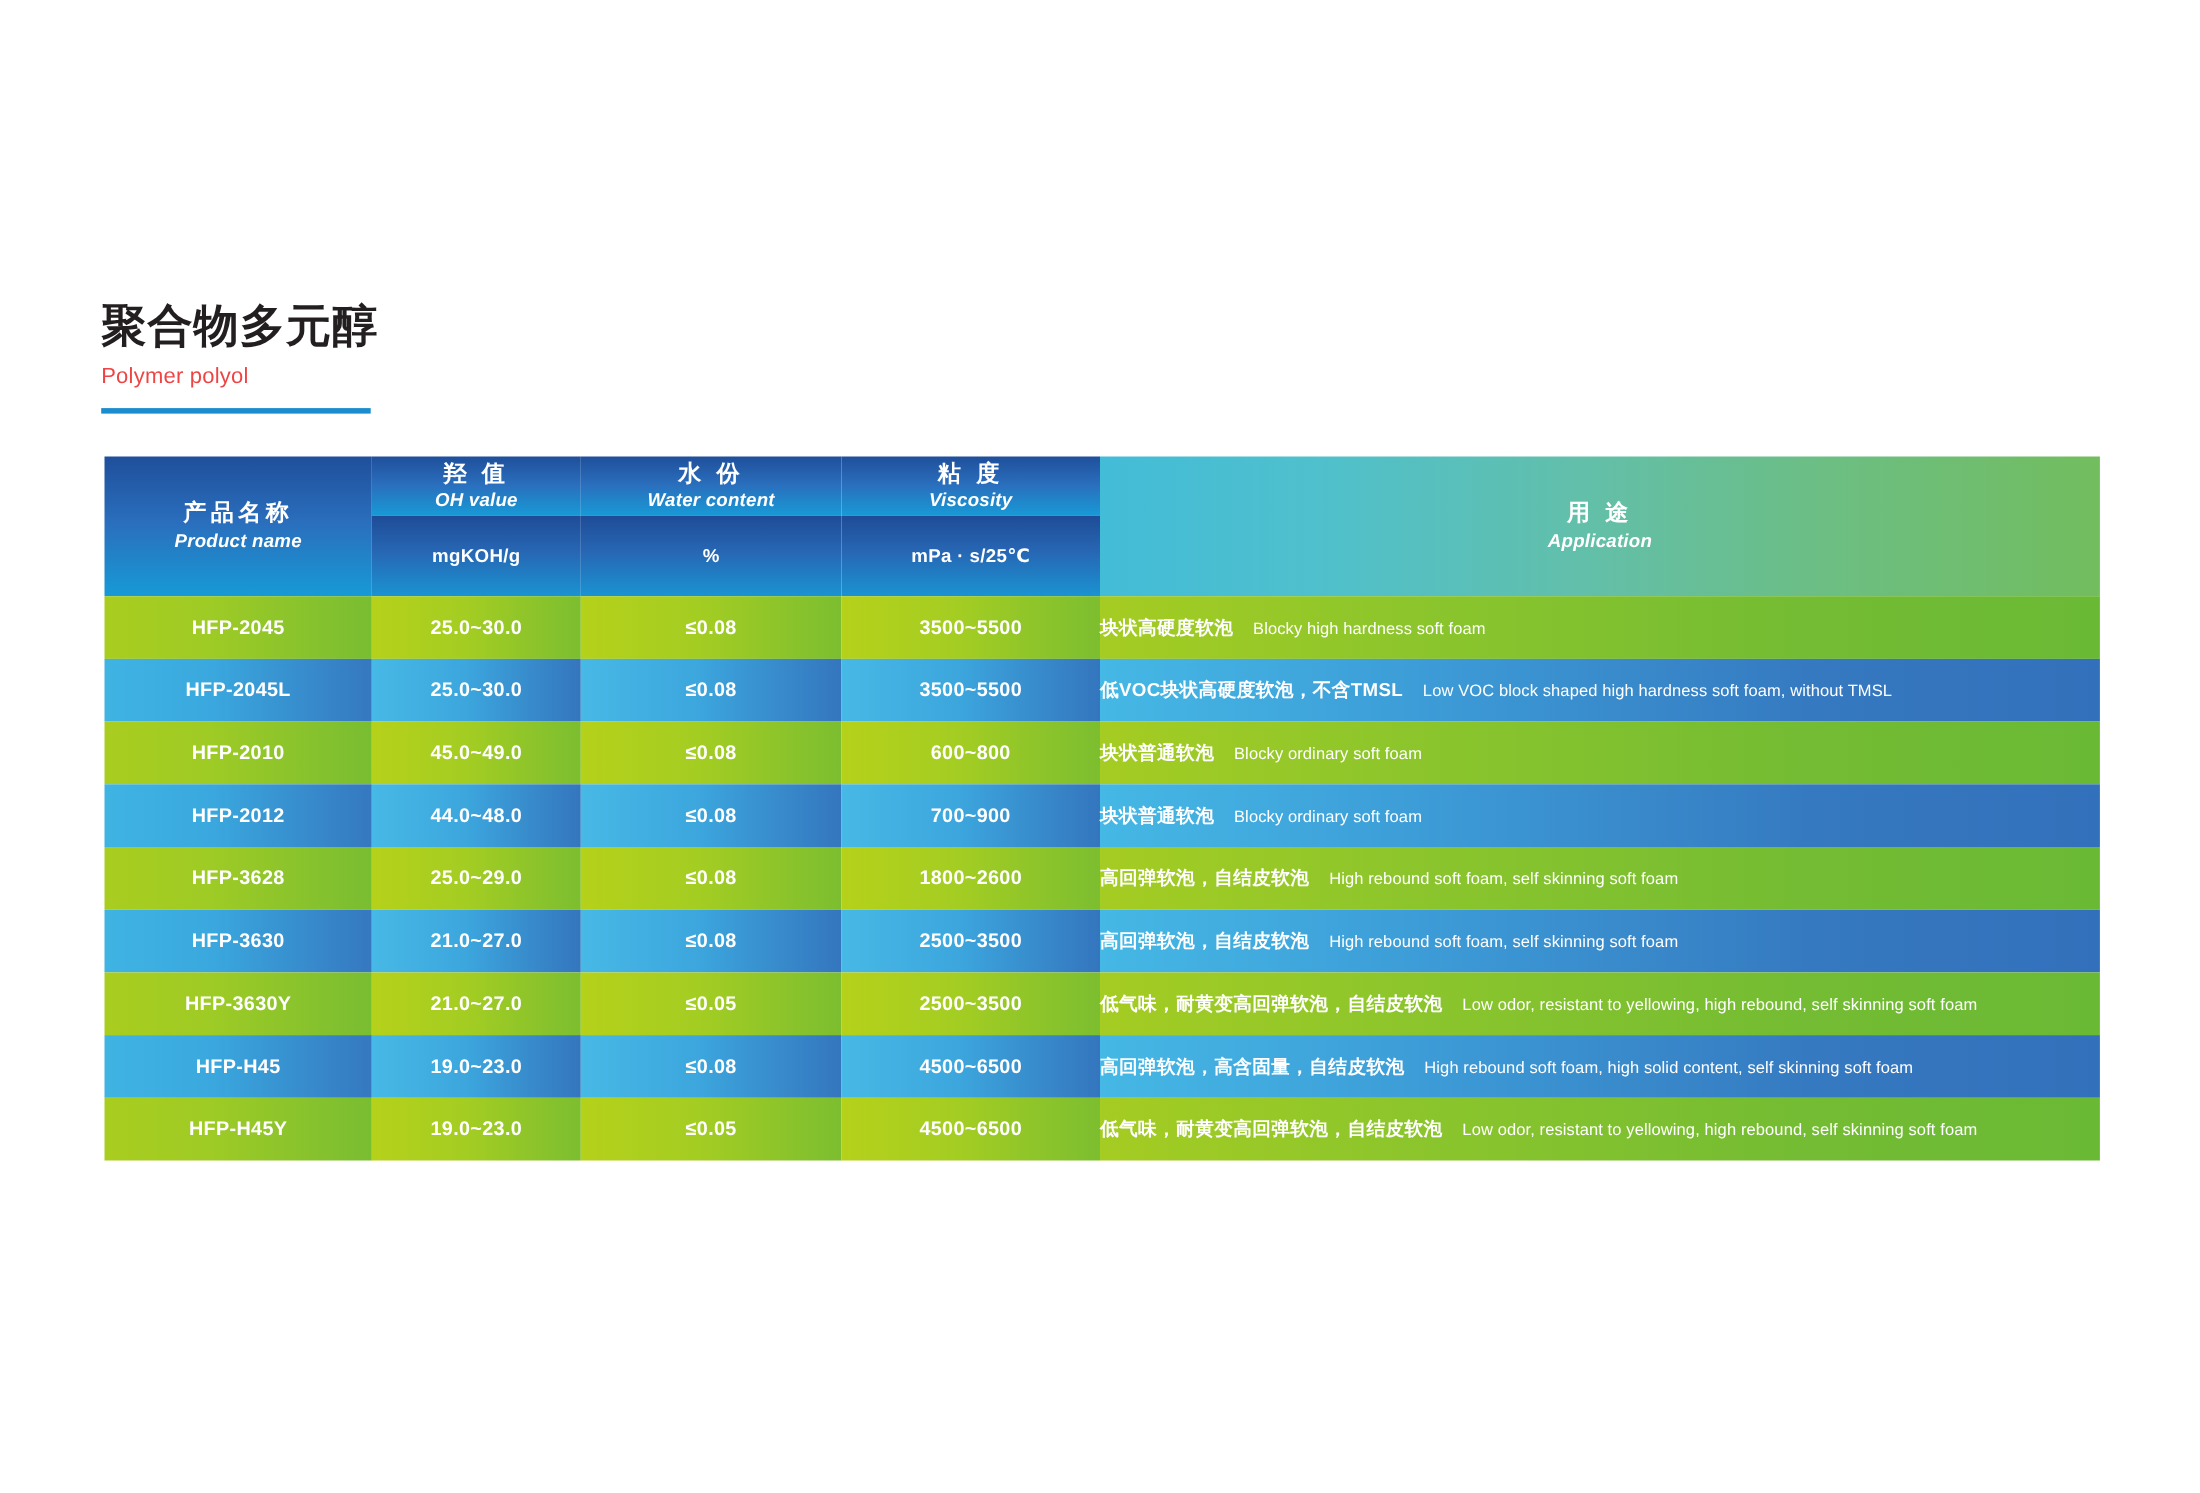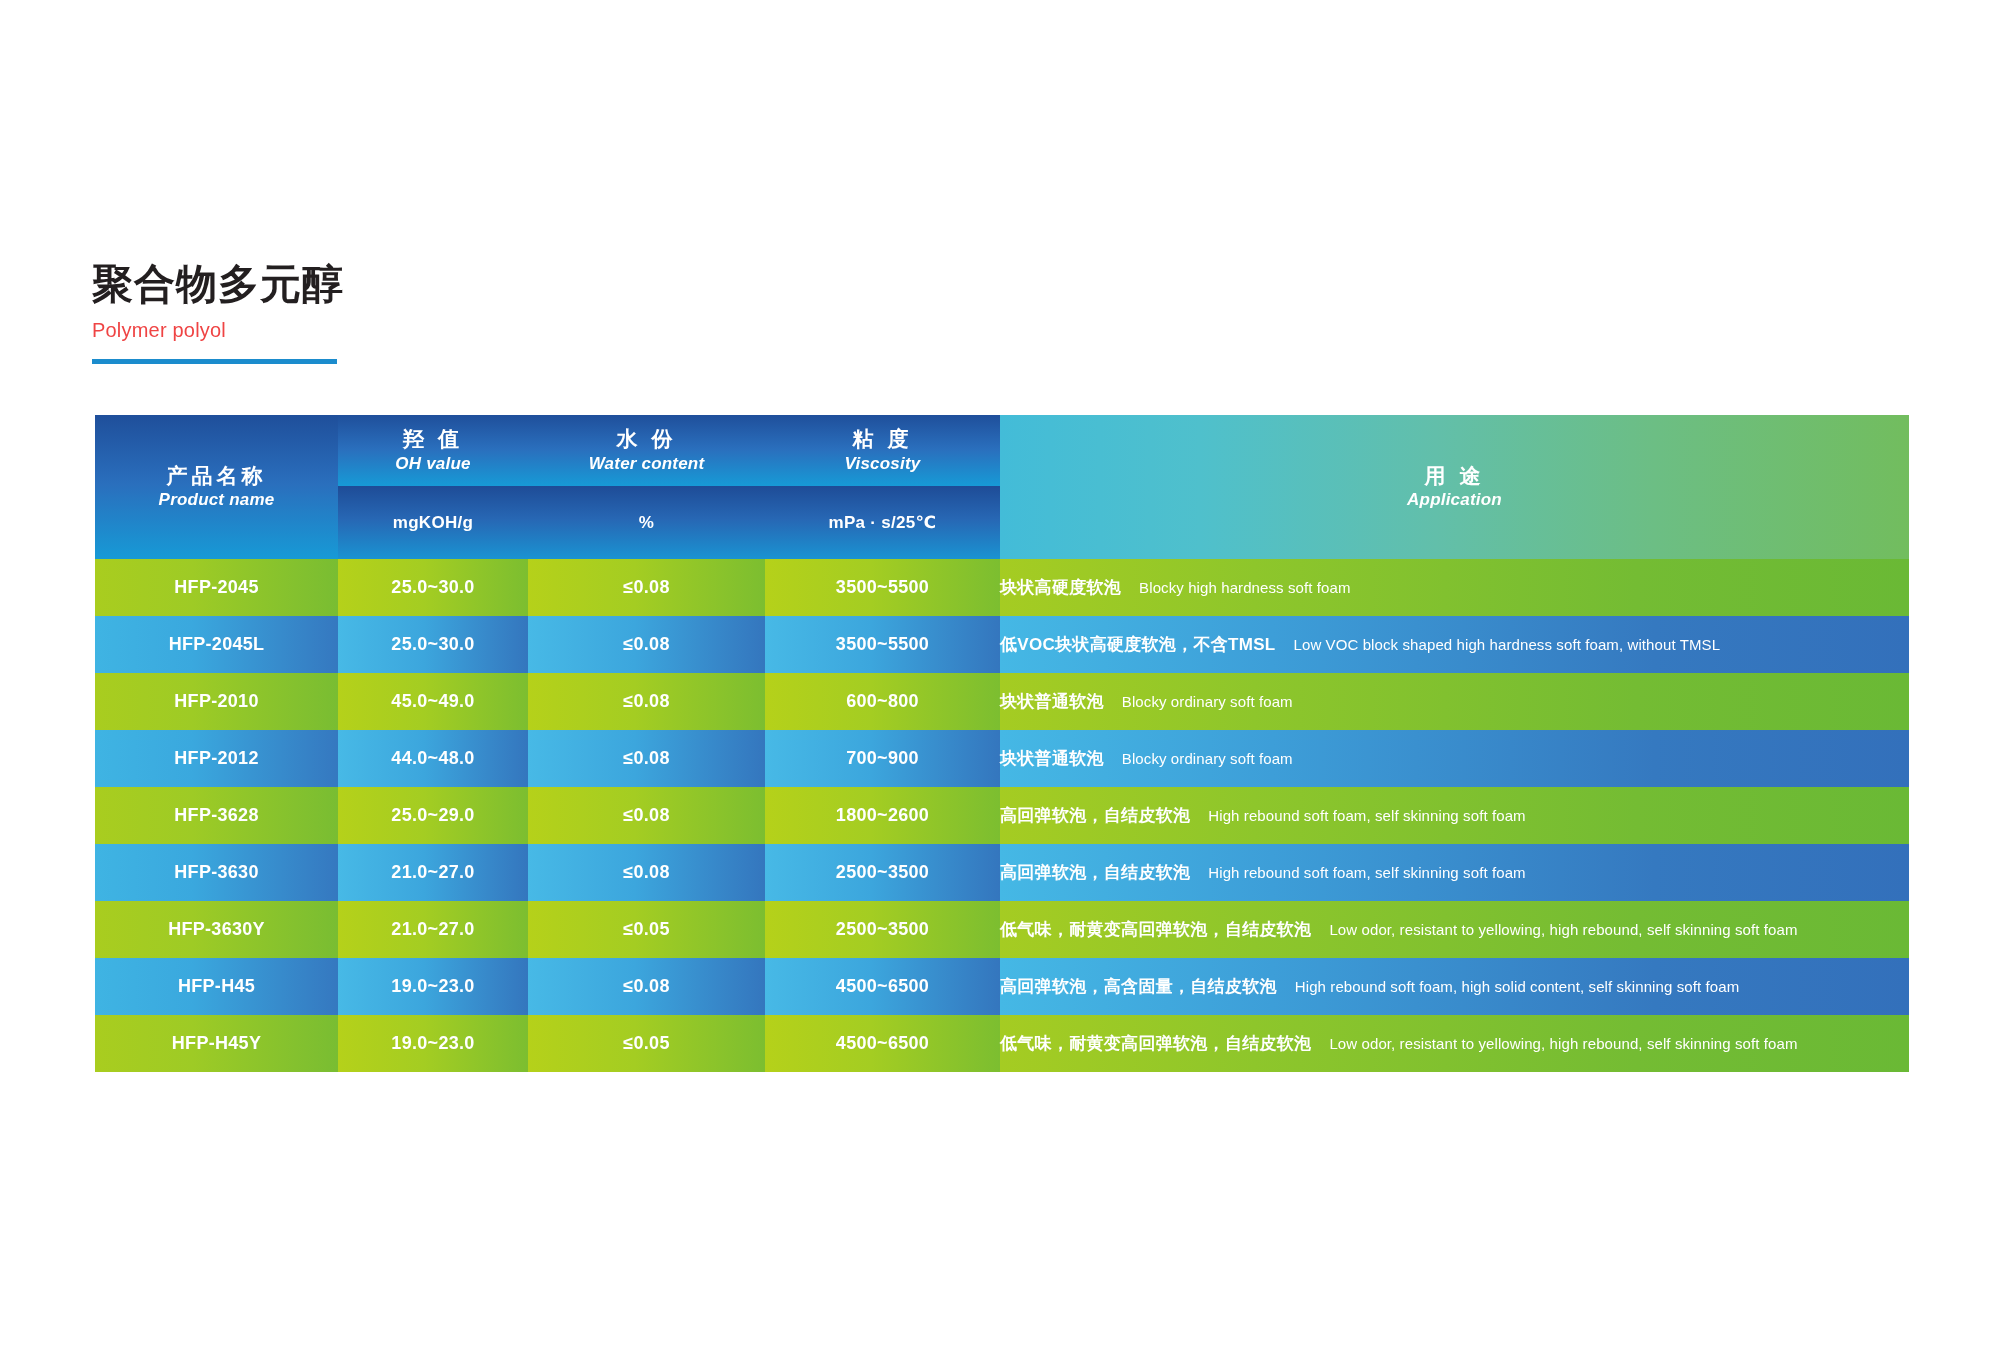--- a/index.html
+++ b/index.html
@@ -16,21 +16,21 @@
     position: relative;
     width: 2000px;
     height: 1357px;
     background: #ffffff;
   }
 
   
   #title-block {
     position: absolute;
     left: 92px;
-    top: 260px;
+    top: 272px;
     width: 600px;
   }
 
   #title-cn {
     font-size: 41px;
     font-weight: bold;
     color: #231f20;
     letter-spacing: 1px;
     line-height: 1.18;
     white-space: nowrap;
@@ -76,21 +76,21 @@
     background: linear-gradient(180deg, #1f4f9b 0%, #2a6fbd 48%, #179ad6 100%);
     border-right: 2px solid #ffffff;
     border-bottom: 2px solid #ffffff;
     text-align: center;
   }
 
   .hdr-name {
     height: 113px;
   }
 
-  .hdr-top { height: 71px; }
+  .hdr-top { height: 54px; }
   .hdr-unit { height: 73px; }
 
   .hdr-unit-cell {
     background: linear-gradient(180deg, #1e4c97 0%, #2767b4 45%, #1a93d2 100%);
     border-right: 2px solid #ffffff;
     border-bottom: 2px solid #ffffff;
     text-align: center;
   }
 
   .hdr-app {

